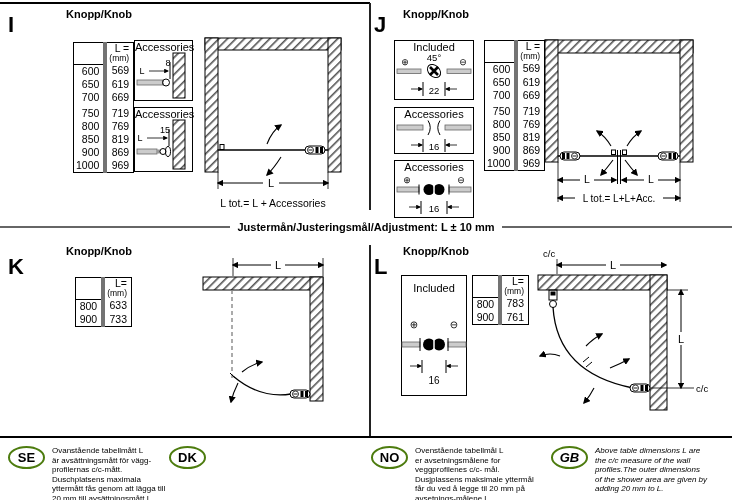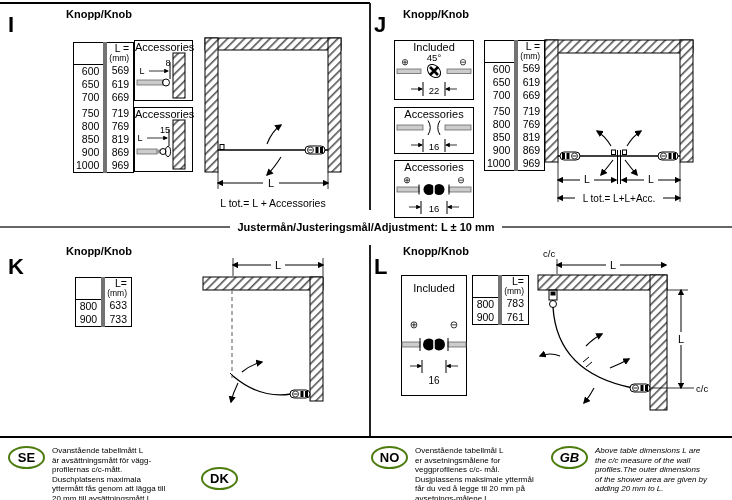--- a/index.html
+++ b/index.html
@@ -491,21 +491,21 @@
 
   <div class="footnote" style="left:8px;top:446px;">
     <div class="fn-badge">SE</div>
     <div class="fn-text">Ovanstående tabellmått L
 är avsättningsmått för vägg-
 profilernas c/c-mått.
 Duschplatsens maximala
 yttermått fås genom att lägga till
 20 mm till avsättningsmått L .</div>
   </div>
-  <div class="footnote" style="left:201px;top:446px;margin-top:21px;">
+  <div class="footnote" style="left:169px;top:446px;">
     <div class="fn-badge">DK</div>
   </div>
   <div class="footnote" style="left:371px;top:446px;">
     <div class="fn-badge">NO</div>
     <div class="fn-text">Ovenstående tabellmål L
 er avsetningsmålene for
 veggprofilenes c/c- mål.
 Dusjplassens maksimale yttermål
 får du ved å legge til 20 mm på
 avsetnings-målene L.</div>

